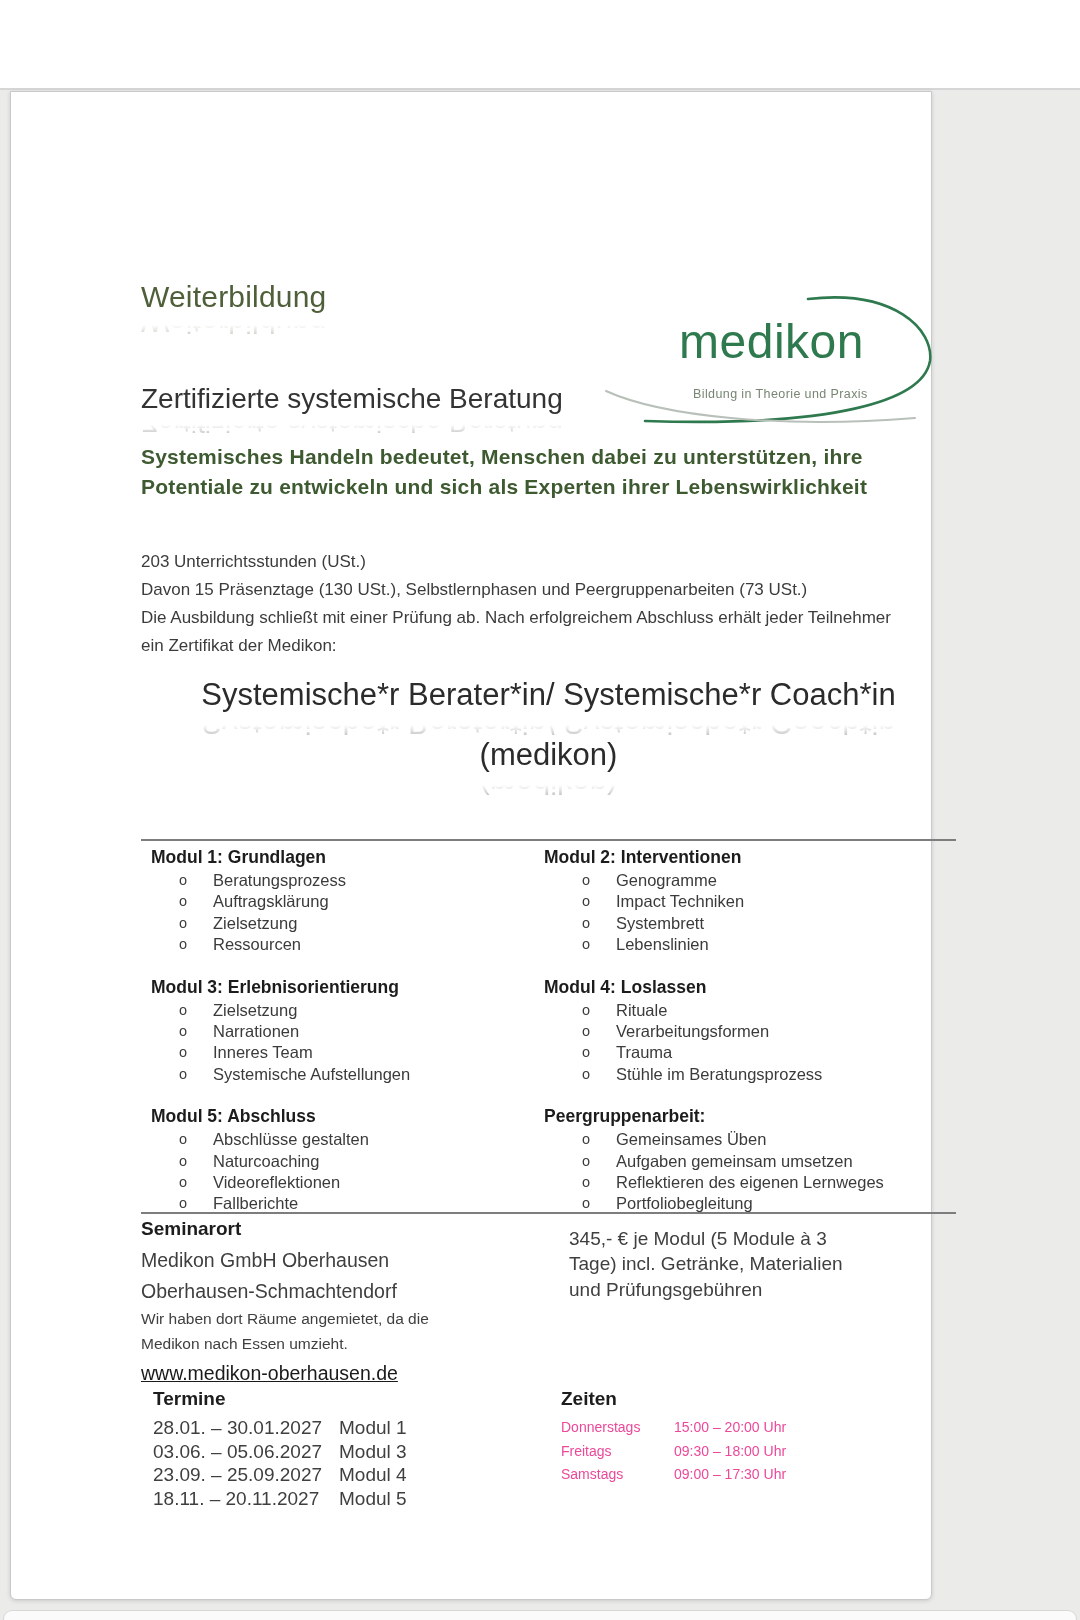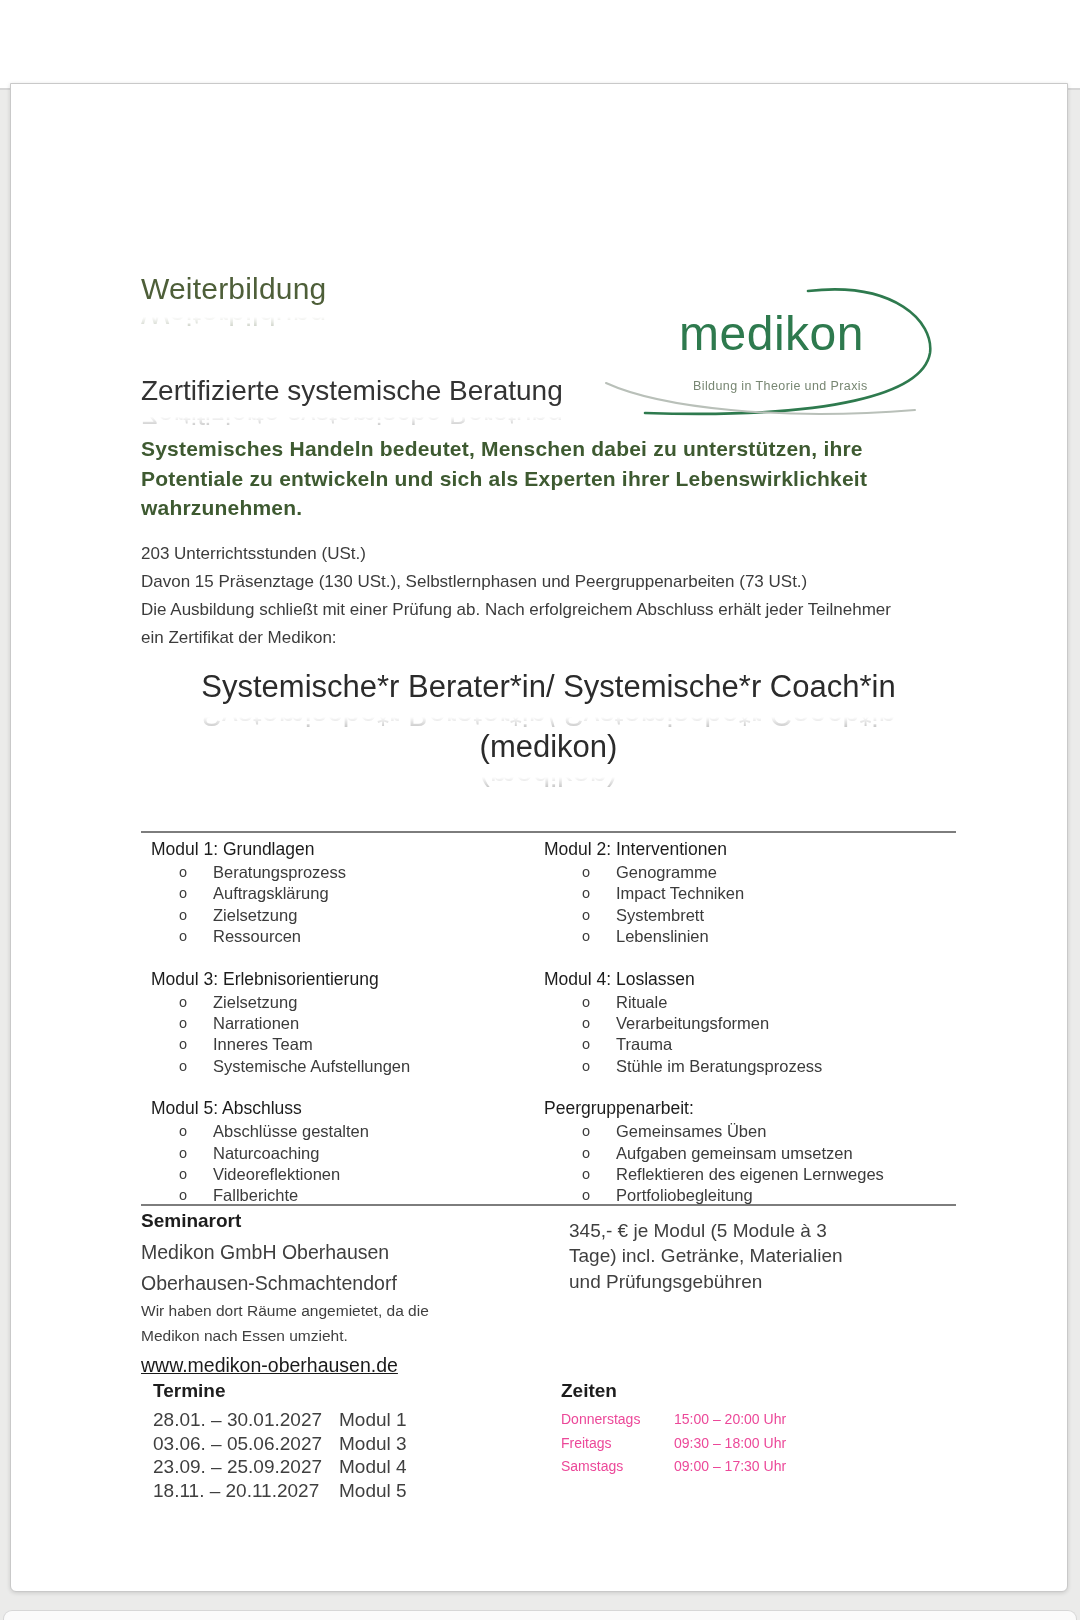--- a/index.html
+++ b/index.html
@@ -3,21 +3,21 @@
 <meta charset="utf-8">
 <style>
   * { margin:0; padding:0; box-sizing:border-box; }
   html,body { width:1080px; height:1620px; background:#ffffff; overflow:hidden;
               font-family:"Liberation Sans", sans-serif; }
   .stage { position:relative; width:1080px; height:1620px; }
 
   .bg-lower { position:absolute; left:0; top:88px; width:1080px; height:1532px;
               background:#ebebea; border-top:2px solid #d6d6d6; }
 
-  .sheet { position:absolute; left:10px; top:83px; width:1058px; height:1509px;
+  .sheet { position:absolute; left:10px; top:91px; width:922px; height:1509px;
            background:#ffffff; border:1px solid #c9c9c9; border-radius:0 0 6px 6px;
            box-shadow:0 1px 4px rgba(0,0,0,0.14); }
 
   .next-page-edge { position:absolute; left:3px; right:3px; top:1610px; height:10px;
            background:#fbfbfb; border:1px solid #d7d7d7; border-bottom:none;
            border-radius:9px 9px 0 0; }
 
   
   .refl { -webkit-box-reflect: below -9px linear-gradient(to bottom, rgba(0,0,0,0.38), transparent 42%); }
 
@@ -38,21 +38,21 @@
   .logo svg { position:absolute; left:0; top:0; }
   .logo-word { position:absolute; left:76px; top:26px; font-size:48px; color:#2e7a4e; letter-spacing:0.5px; }
   .logo-tag  { position:absolute; left:90px; top:99px; font-size:12.5px; color:#778672; letter-spacing:0.4px; }
 
   
   .modtable { position:absolute; left:130px; top:747px; width:815px; height:375px;
               border-top:2px solid #7d7d7d; border-bottom:2px solid #7d7d7d; }
   .modrow { display:flex; }
   .modcell { width:403px; }
   .modcell.c2 { flex:1; }
-  .mhead { font-size:17.5px; font-weight:normal; color:#1c1c1c; line-height:22px; margin:5px 0 2px; }
+  .mhead { font-size:17.5px; font-weight:bold; color:#1c1c1c; line-height:22px; margin:5px 0 2px; }
   .modrow + .modrow .mhead { margin-top:20px; }
   .modcell.c1 .mhead { padding-left:10px; }
   .modcell ul { list-style:none; }
   .modcell li { position:relative; padding-left:72px; font-size:16.5px; line-height:21.4px; color:#3b3b3b; }
   .bl { position:absolute; left:38px; top:0; font-size:14.5px; color:#3b3b3b; }
 
   
   .place { position:absolute; left:130px; top:1126px; width:420px; }
   .place .h { font-size:19px; font-weight:bold; color:#1d1d1d; margin-bottom:5px; }
   .place .addr { font-size:19.5px; line-height:30.5px; color:#3f3f3f; }
@@ -92,21 +92,20 @@
       </svg>
       <div class="logo-word">medikon</div>
       <div class="logo-tag">Bildung in Theorie und Praxis</div>
     </div>
 
     <div class="subtitle refl">Zertifizierte systemische Beratung</div>
 
     <div class="intro">
       <div>Systemisches Handeln bedeutet, Menschen dabei zu unterstützen, ihre</div>
       <div>Potentiale zu entwickeln und sich als Experten ihrer Lebenswirklichkeit</div>
-      <div>wahrzunehmen.</div>
     </div>
 
     <div class="stats">
       <div>203 Unterrichtsstunden (USt.)</div>
       <div>Davon 15 Präsenztage (130 USt.), Selbstlernphasen und Peergruppenarbeiten (73 USt.)</div>
       <div>Die Ausbildung schließt mit einer Prüfung ab. Nach erfolgreichem Abschluss erhält jeder Teilnehmer</div>
       <div>ein Zertifikat der Medikon:</div>
     </div>
 
     <div class="title-wrap">

